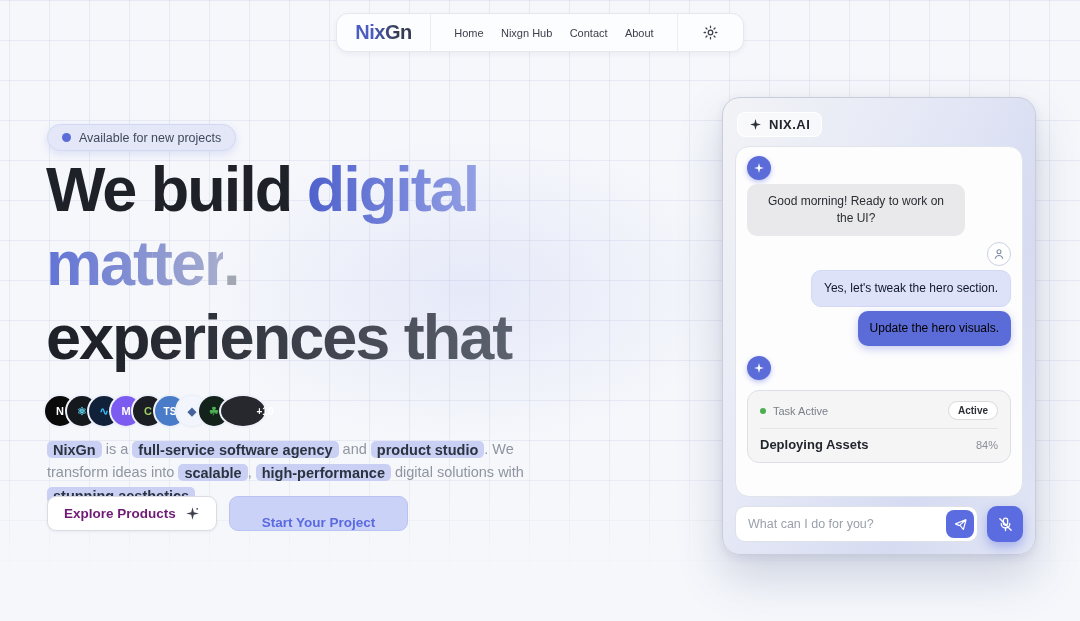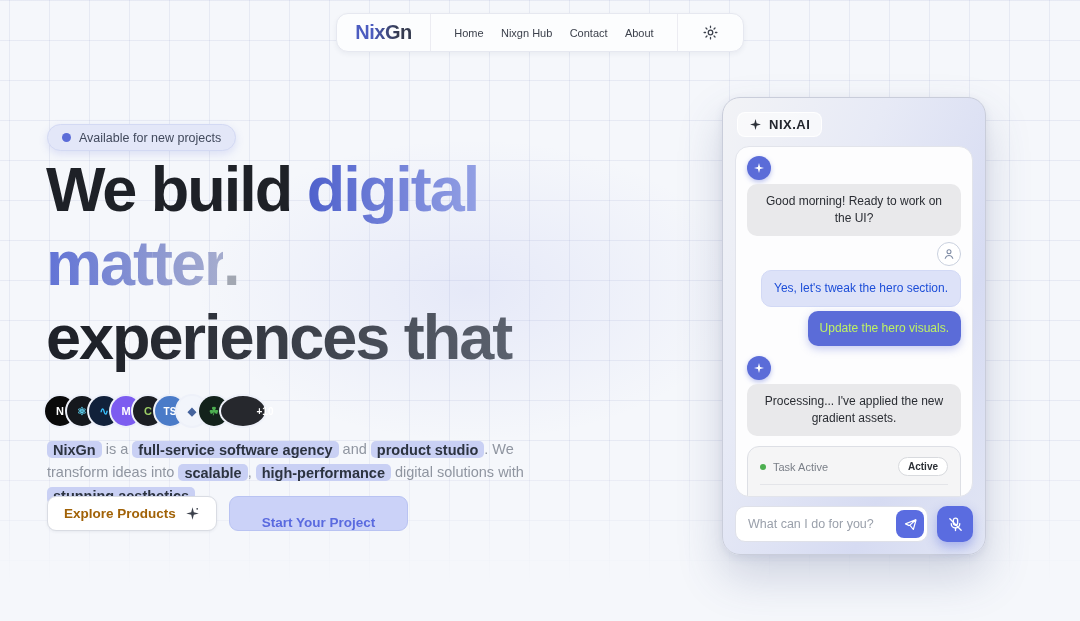--- a/index.html
+++ b/index.html
@@ -94,28 +94,28 @@
     font-size:14.5px; line-height:23px; color:#8f95a0;
   }
   .hl {
     background:#c9d0f4; color:#2c3340; padding:0.5px 6px;
     border-radius:5px; font-weight:600;
   }
 
   .hero-buttons { position:absolute; left:47px; top:496px; display:flex; gap:12px; }
   .btn { height:35px; border-radius:9px; display:inline-flex; align-items:center; gap:9px;
          font-size:13.5px; font-weight:600; cursor:pointer; border:1px solid transparent; }
-  .btn-explore { padding:0 16px; background:#ffffff; border-color:#d9dce3; color:#a16207;
+  .btn-explore { padding:0 16px; background:#ffffff; border-color:#d9dce3; color:#701a75;
                  box-shadow:0 1px 3px rgba(40,50,90,0.07); }
   .btn-explore svg { width:15px; height:15px; color:#3c414c; }
   .btn-start { padding:0 32px; background:#cbd2f8; border-color:#b9c3f2; color:#5a6adf;align-items:flex-end; }
 
   
   .chat-widget {
-    position:absolute; left:722px; top:97px; width:264px; height:458px;
+    position:absolute; left:722px; top:97px; width:314px; height:458px;
     border-radius:18px; border:1px solid #c9cdda;
     background:linear-gradient(115deg,#f2f3f6 0%,#e7eaf6 35%,#d6dbf2 72%,#e2e6f4 100%);
     box-shadow:0 22px 45px rgba(70,80,130,0.22), 0 3px 8px rgba(70,80,130,0.10);
     padding:12px; display:flex; flex-direction:column;
   }
   .chat-title {
     align-self:flex-start; display:inline-flex; align-items:center; gap:7px;
     margin:2px 0 9px 2px; padding:4px 11px;
     background:rgba(255,255,255,0.6); border:1px solid rgba(255,255,255,0.9);
     border-radius:8px; font-size:13px; font-weight:bold; color:#23262e; letter-spacing:0.5px;
@@ -136,22 +136,22 @@
     width:24px; height:24px; border-radius:50%; background:#fff;
     border:1px solid #c9d0de; color:#7d8aa3;
     display:flex; align-items:center; justify-content:center; align-self:flex-end; flex:none;
   }
   .avatar-user svg { width:14px; height:14px; }
   .bubble {
     max-width:218px; padding:9px 12px; border-radius:10px;
     font-size:12px; line-height:17px; margin-top:4px;
   }
   .bubble-ai { background:#e9e9eb; color:#2a2d33; align-self:flex-start;text-align:center; }
-  .bubble-user { background:#dde2f8; border:1px solid #d2d9f5; color:#1d4ed8; align-self:flex-end; }
-  .bubble-user-accent { background:#5b6cd8; color:#bef264; align-self:flex-end; 
+  .bubble-user { background:#dde2f8; border:1px solid #d2d9f5; color:#0f172a; align-self:flex-end; }
+  .bubble-user-accent { background:#5b6cd8; color:#000000; align-self:flex-end; 
                         box-shadow:0 3px 8px rgba(91,108,216,0.35); }
   .mt6 { margin-top:6px; } .mt10 { margin-top:10px; }
 
   .task-card {
     margin-top:10px; background:#f5f5f6; border:1px solid #dddfe5; border-radius:12px;
     padding:10px 12px;
   }
   .task-row { display:flex; align-items:center; }
   .task-dot { width:6px; height:6px; border-radius:50%; background:#4caf50; margin-right:7px; }
   .task-label { font-size:11px; color:#7a7f88; flex:1; }
@@ -271,21 +271,20 @@
       </svg>
     </div>
     <div class="bubble bubble-user">Yes, let's tweak the hero section.</div>
     <div class="bubble bubble-user-accent">Update the hero visuals.</div>
 
     <div class="avatar-ai mt10">
       <svg viewBox="0 0 24 24" fill="currentColor">
         <path d="M12 2l2.1 7.9L22 12l-7.9 2.1L12 22l-2.1-7.9L2 12l7.9-2.1z"></path>
       </svg>
     </div>
-    <div class="bubble bubble-ai">Processing... I've applied the new gradient assets.</div>
 
     <div class="task-card">
       <div class="task-row">
         <span class="task-dot"></span>
         <span class="task-label">Task Active</span>
         <span class="task-active">Active</span>
       </div>
       <div class="task-divider"></div>
       <div class="task-row">
         <span class="task-name">Deploying Assets</span>

